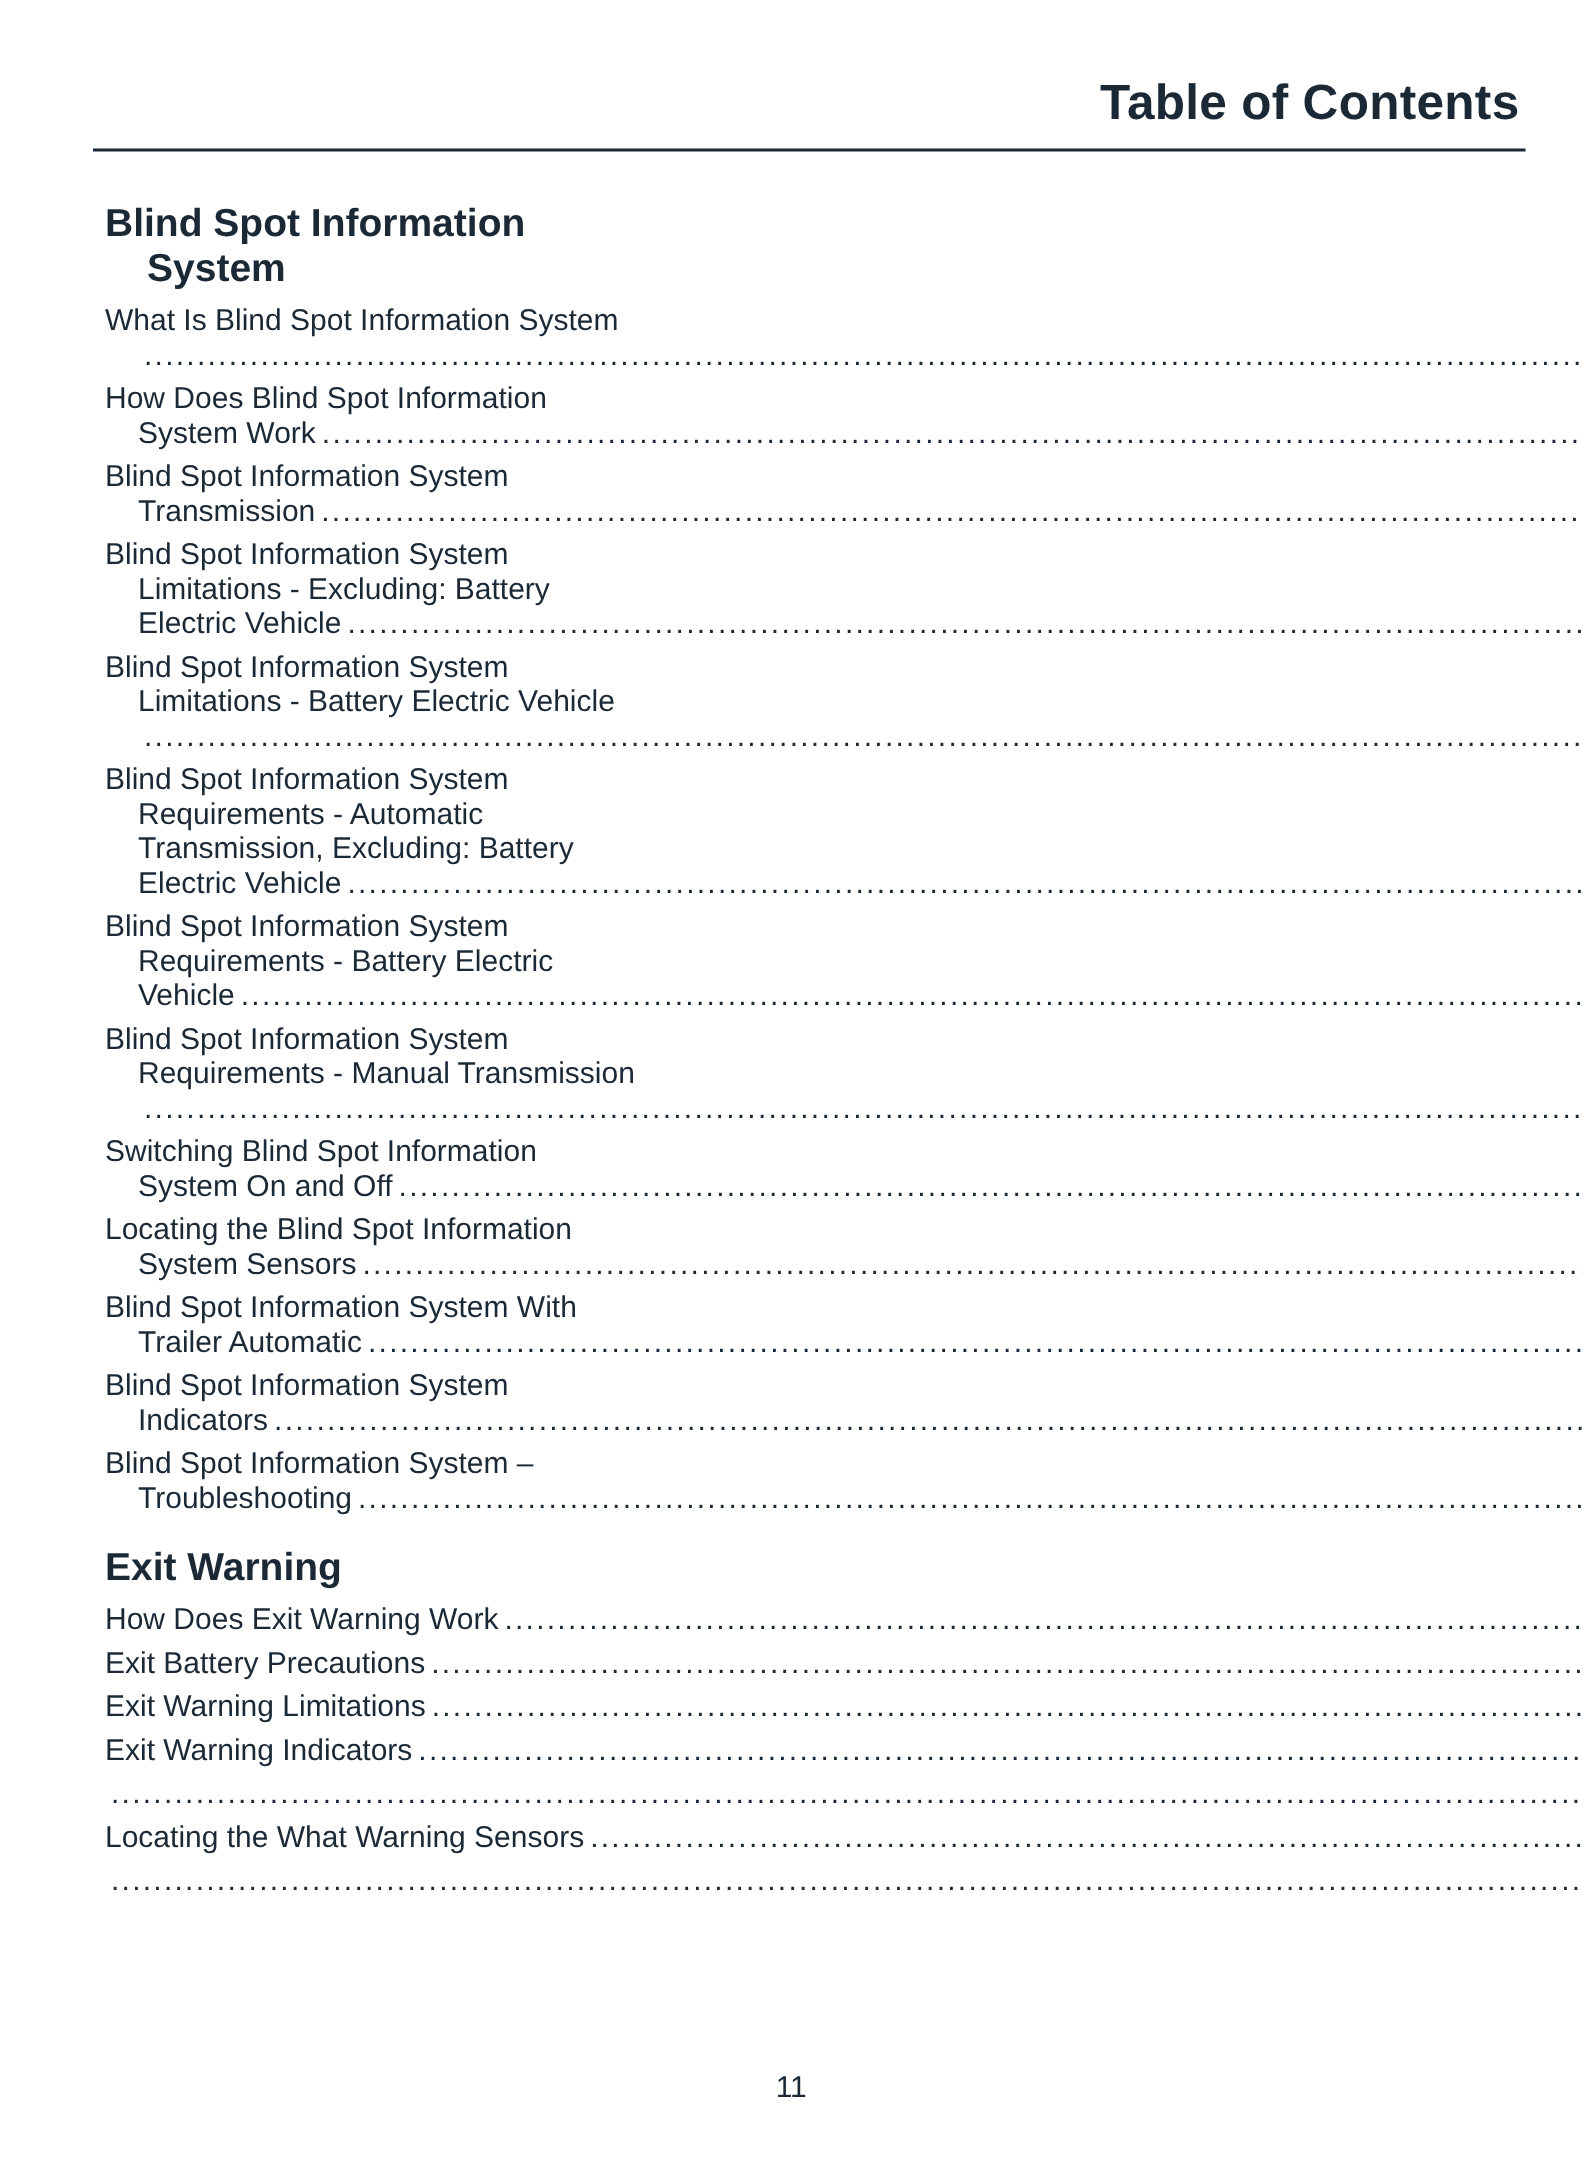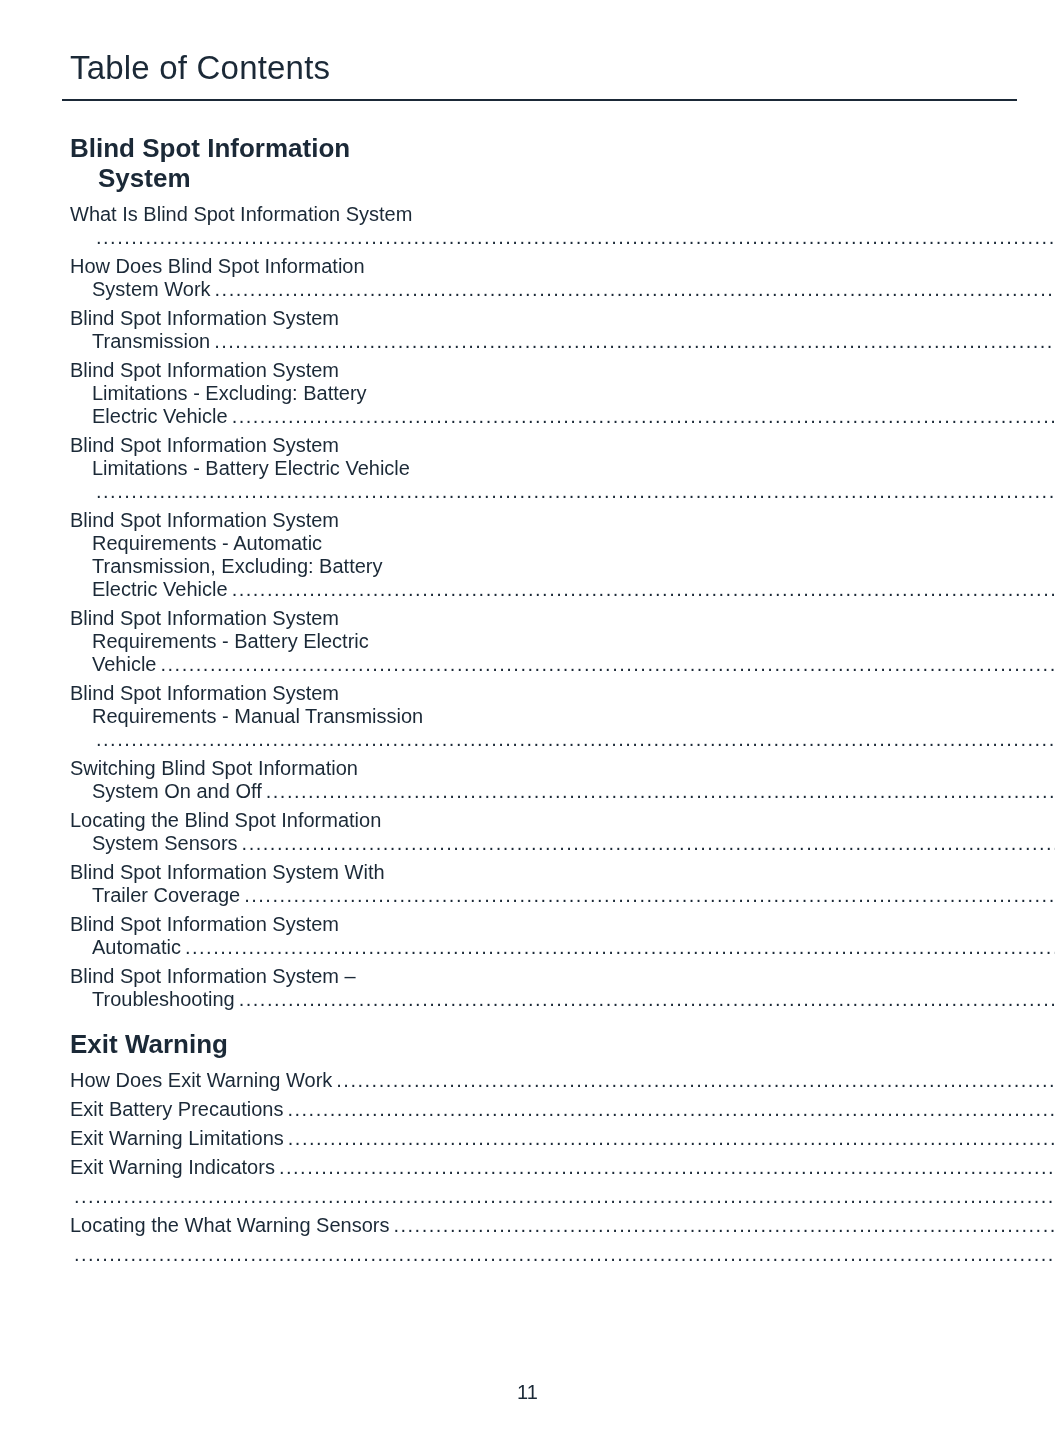--- a/index.html
+++ b/index.html
@@ -11,23 +11,23 @@
   .page {
     position: relative;
     width: 1055px; height: 1448px;
     background: #ffffff;
     color: var(--text, #1b2937);
     padding: 0 42px 0 70px;
     overflow: hidden;
   }
   .title {
     margin-top: 50px;
-    text-align: left;
+    text-align: right;
     font-size: 33px;
-    font-weight: 400;
+    font-weight: 700;
     letter-spacing: 0.2px;
     line-height: 36px;
   }
   .rule {
     border: none;
     border-top: 2px solid var(--text, #1b2937);
     margin: 13px -4px 0 -8px;
   }
   .columns {
     display: grid;
@@ -156,28 +156,28 @@
           <div class="entry">
             <div class="line">Locating the Blind Spot Information</div>
             <div class="line cont last">
               <span class="ltext">System Sensors</span>
               <span class="dots"></span>
             </div>
           </div>
           <div class="entry">
             <div class="line">Blind Spot Information System With</div>
             <div class="line cont last">
-              <span class="ltext">Trailer Coverage</span>
-              <span class="dots"></span>
-            </div>
-          </div>
-          <div class="entry">
-            <div class="line">Blind Spot Information System</div>
-            <div class="line cont last">
-              <span class="ltext">Automatic</span>
+              <span class="ltext">Trailer Automatic</span>
+              <span class="dots"></span>
+            </div>
+          </div>
+          <div class="entry">
+            <div class="line">Blind Spot Information System</div>
+            <div class="line cont last">
+              <span class="ltext">Indicators</span>
               <span class="dots"></span>
             </div>
           </div>
           <div class="entry">
             <div class="line">Blind Spot Information System –</div>
             <div class="line cont last">
               <span class="ltext">Troubleshooting</span>
               <span class="dots"></span>
             </div>
           </div>

